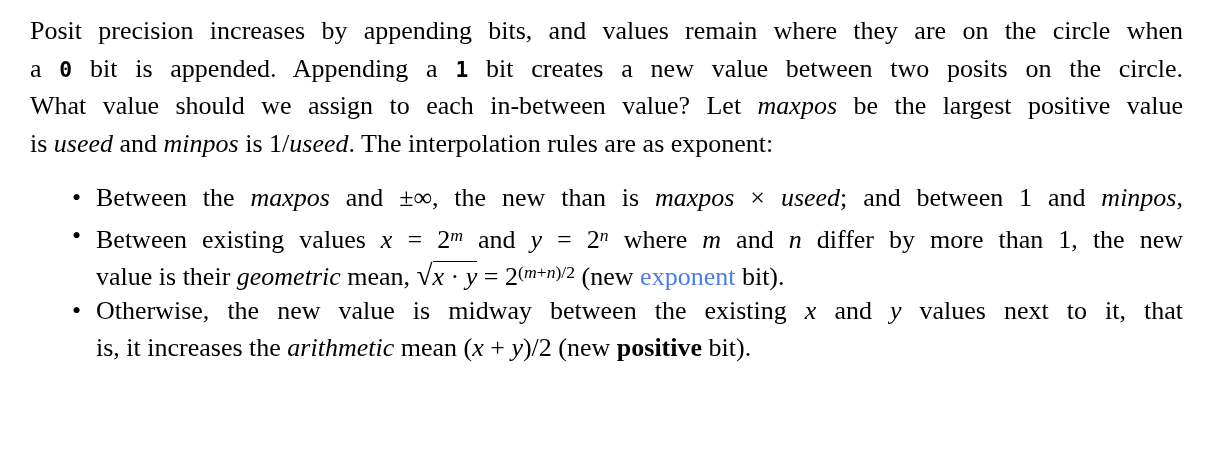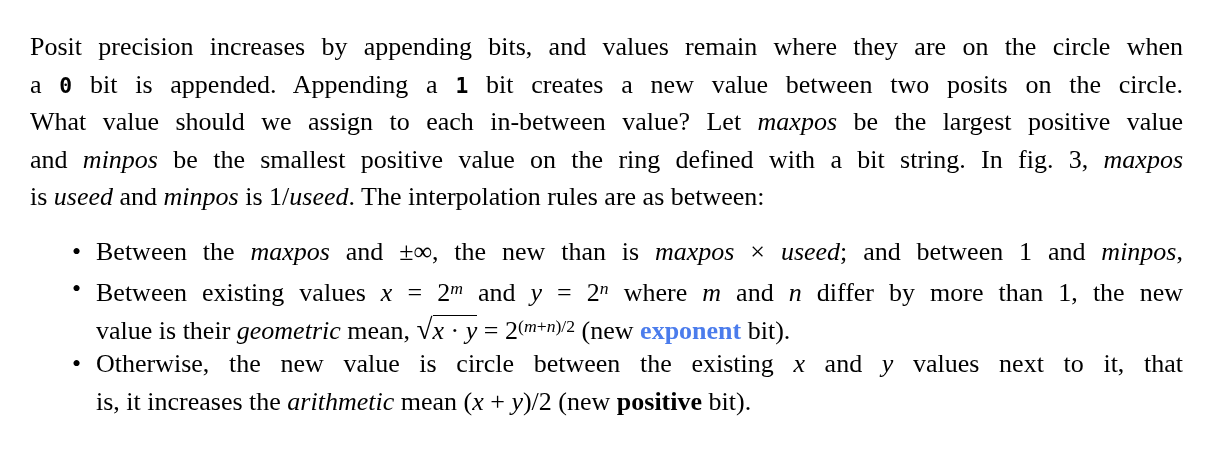--- a/index.html
+++ b/index.html
@@ -6,21 +6,21 @@
   html, body { background: #ffffff; }
   body {
     width: 1212px; height: 455px;
     font-family: "Liberation Serif", "DejaVu Serif", serif;
     color: #000000;
     font-size: 26px;
     overflow: hidden;
   }
   .page {
     width: 1212px; height: 368px;
-    padding: 28px 29px 0 30px;
+    padding: 12px 29px 0 30px;
     background: #ffffff;
   }
   .line {
     line-height: 37.5px;
     height: 37.5px;
     text-align: justify;
     text-align-last: left;
     white-space: nowrap;
   }
   
@@ -40,54 +40,53 @@
     font-size: 26px;
     flex: 0 0 auto;
   }
   .btext { flex: 1 1 auto; min-width: 0; }
 
   
   .i    { font-style: italic; margin-top: 20px; }
   .b    { font-weight: 700; }
   .tt   { font-family: "DejaVu Sans Mono", monospace; font-weight: 700; font-size: 0.82em; }
   .gold { color: var(--c-regime); font-weight: 700; }
-  .blue { color: var(--c-exponent); font-weight: 700; }
+  .blue { color: var(--c-exponent); font-weight: 400; }
   .sup  { font-size: 0.68em; vertical-align: 7px; }
   .rad  { font-size: 1.12em; }
   .ol   { border-top: 1.6px solid currentColor; }
 </style>
 </head>
 <body>
 
 <div class="page">
 
   <div class="para">
     <div class="line j"><span>Posit precision increases by appending bits, and values remain where they are on the circle when</span></div>
     <div class="line j"><span>a </span><span class="tt">0</span><span> bit is appended. Appending a </span><span class="tt">1</span><span> bit creates a new value between two posits on the circle.</span></div>
     <div class="line j"><span>What value should we assign to each in-between value? Let </span><span class="i">maxpos</span><span> be the largest positive value</span></div>
-    <div class="line j"><span>and </span><span class="i">minpos</span><span> be the smallest positive value on the ring defined with a bit string. In fig. 3, </span><span class="i">maxpos</span></div>
-    <div class="line"><span>is </span><span class="i">useed</span><span> and </span><span class="i">minpos</span><span> is 1/</span><span class="i">useed</span><span>. The interpolation rules are as between:</span></div>
+    <div class="line"><span>is </span><span class="i">useed</span><span> and </span><span class="i">minpos</span><span> is 1/</span><span class="i">useed</span><span>. The interpolation rules are as exponent:</span></div>
   </div>
 
   <ul class="blist">
     <li>
       <span class="bullet">•</span>
       <div class="btext">
         <div class="line j"><span>Between the </span><span class="i">maxpos</span><span> and ±∞, the new than is </span><span class="i">maxpos</span><span> × </span><span class="i">useed</span><span>; and between 1 and </span><span class="i">minpos</span><span>,</span></div>
       </div>
     </li>
     <li>
       <span class="bullet">•</span>
       <div class="btext">
         <div class="line j"><span>Between existing values </span><span class="i">x</span><span> = 2</span><span class="sup i">m</span><span> and </span><span class="i">y</span><span> = 2</span><span class="sup i">n</span><span> where </span><span class="i">m</span><span> and </span><span class="i">n</span><span> differ by more than 1, the new</span></div>
         <div class="line"><span>value is their </span><span class="i">geometric</span><span> mean, </span><span class="rad">√</span><span class="ol i">x</span><span class="ol"> · </span><span class="ol i">y</span><span> = 2</span><span class="sup">(</span><span class="sup i">m</span><span class="sup">+</span><span class="sup i">n</span><span class="sup">)/2</span><span> (new </span><span class="blue">exponent</span><span> bit).</span></div>
       </div>
     </li>
     <li>
       <span class="bullet">•</span>
       <div class="btext">
-        <div class="line j"><span>Otherwise, the new value is circle between the existing </span><span class="i">x</span><span> and </span><span class="i">y</span><span> values next to it, that</span></div>
+        <div class="line j"><span>Otherwise, the new value is midway between the existing </span><span class="i">x</span><span> and </span><span class="i">y</span><span> values next to it, that</span></div>
         <div class="line"><span>is, it increases the </span><span class="i">arithmetic</span><span> mean (</span><span class="i">x</span><span> + </span><span class="i">y</span><span>)/2 (new </span><span class="b">positive</span><span> bit).</span></div>
       </div>
     </li>
   </ul>
 
 </div>
 
 </body></html>

